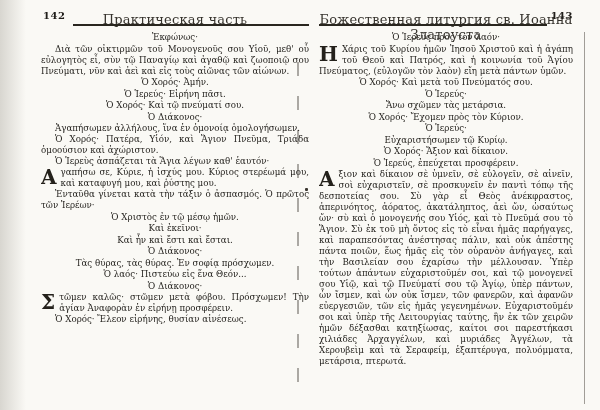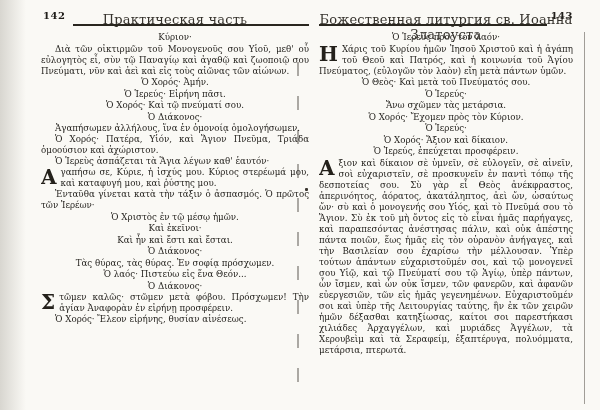--- a/index.html
+++ b/index.html
@@ -50,21 +50,21 @@
 <div class="right-edge-line"></div>
 <div class="speck"></div>
 
 <div class="page page-left">
   <div class="page-header">
     <span class="pagenum">142</span>
     <span class="running-head">Практическая часть</span>
     <span class="head-rule"></span>
   </div>
   <div class="page-body">
-      <p class="blk center">Κύριον·</p>
+      <p class="blk center">Ἐκφώνως·</p>
       <p class="blk para">Διὰ τῶν οἰκτιρμῶν τοῦ Μονογενοῦς σου Υἱοῦ, μεθ' οὗ εὐλογητὸς εἶ, σὺν τῷ Παναγίῳ καὶ ἀγαθῷ καὶ ζωοποιῷ σου Πνεύματι, νῦν καὶ ἀεὶ καὶ εἰς τοὺς αἰῶνας τῶν αἰώνων.</p>
       <p class="blk center">Ὁ Χορός· Ἀμήν.</p>
       <p class="blk center">Ὁ Ἱερεύς· Εἰρήνη πᾶσι.</p>
       <p class="blk center">Ὁ Χορός· Καὶ τῷ πνεύματί σου.</p>
       <p class="blk center">Ὁ Διάκονος·</p>
       <p class="blk para">Ἀγαπήσωμεν ἀλλήλους, ἵνα ἐν ὁμονοίᾳ ὁμολογήσωμεν.</p>
       <p class="blk para">Ὁ Χορός· Πατέρα, Υἱόν, καὶ Ἅγιον Πνεῦμα, Τριάδα ὁμοούσιον καὶ ἀχώριστον.</p>
       <p class="blk para">Ὁ Ἱερεὺς ἀσπάζεται τὰ Ἅγια λέγων καθ' ἑαυτόν·</p>
       <p class="blk dropcap"><span class="initial">Α</span>γαπήσω σε, Κύριε, ἡ ἰσχύς μου. Κύριος στερέωμά μου, καὶ καταφυγή μου, καὶ ῥύστης μου.</p>
       <p class="blk para">Ἐνταῦθα γίνεται κατὰ τὴν τάξιν ὁ ἀσπασμός. Ὁ πρῶτος τῶν Ἱερέων·</p>
@@ -82,22 +82,23 @@
 
 <div class="page page-right">
   <div class="page-header">
     <span class="running-head">Божественная литургия св. Иоанна Златоуста</span>
     <span class="pagenum">143</span>
     <span class="head-rule"></span>
   </div>
   <div class="page-body">
       <p class="blk center">Ὁ Ἱερεὺς πρὸς τὸν λαόν·</p>
       <p class="blk dropcap"><span class="initial">Η</span>Χάρις τοῦ Κυρίου ἡμῶν Ἰησοῦ Χριστοῦ καὶ ἡ ἀγάπη τοῦ Θεοῦ καὶ Πατρός, καὶ ἡ κοινωνία τοῦ Ἁγίου Πνεύματος, (εὐλογῶν τὸν λαὸν) εἴη μετὰ πάντων ὑμῶν.</p>
-      <p class="blk center">Ὁ Θεὸς· Καὶ μετὰ τοῦ Πνεύματός σου.</p>
+      <p class="blk center">Ὁ Χορός· Καὶ μετὰ τοῦ Πνεύματός σου.</p>
       <p class="blk center">Ὁ Ἱερεύς·</p>
       <p class="blk center">Ἄνω σχῶμεν τὰς μετάρσια.</p>
       <p class="blk center">Ὁ Χορός· Ἔχομεν πρὸς τὸν Κύριον.</p>
       <p class="blk center">Ὁ Ἱερεύς·</p>
+      <p class="blk center">Εὐχαριστήσωμεν τῷ Κυρίῳ.</p>
       <p class="blk center">Ὁ Χορός· Ἄξιον καὶ δίκαιον.</p>
       <p class="blk center">Ὁ Ἱερεύς, ἐπεύχεται προσφέρειν.</p>
       <p class="blk dropcap"><span class="initial">Α</span>ξιον καὶ δίκαιον σὲ ὑμνεῖν, σὲ εὐλογεῖν, σὲ αἰνεῖν, σοὶ εὐχαριστεῖν, σὲ προσκυνεῖν ἐν παντὶ τόπῳ τῆς δεσποτείας σου. Σὺ γὰρ εἶ Θεὸς ἀνέκφραστος, ἀπερινόητος, ἀόρατος, ἀκατάληπτος, ἀεὶ ὤν, ὡσαύτως ὤν· σὺ καὶ ὁ μονογενής σου Υἱός, καὶ τὸ Πνεῦμά σου τὸ Ἅγιον. Σὺ ἐκ τοῦ μὴ ὄντος εἰς τὸ εἶναι ἡμᾶς παρήγαγες, καὶ παραπεσόντας ἀνέστησας πάλιν, καὶ οὐκ ἀπέστης πάντα ποιῶν, ἕως ἡμᾶς εἰς τὸν οὐρανὸν ἀνήγαγες, καὶ τὴν Βασιλείαν σου ἐχαρίσω τὴν μέλλουσαν. Ὑπὲρ τούτων ἁπάντων εὐχαριστοῦμέν σοι, καὶ τῷ μονογενεῖ σου Υἱῷ, καὶ τῷ Πνεύματί σου τῷ Ἁγίῳ, ὑπὲρ πάντων, ὧν ἴσμεν, καὶ ὧν οὐκ ἴσμεν, τῶν φανερῶν, καὶ ἀφανῶν εὐεργεσιῶν, τῶν εἰς ἡμᾶς γεγενημένων. Εὐχαριστοῦμέν σοι καὶ ὑπὲρ τῆς Λειτουργίας ταύτης, ἣν ἐκ τῶν χειρῶν ἡμῶν δέξασθαι κατηξίωσας, καίτοι σοι παρεστήκασι χιλιάδες Ἀρχαγγέλων, καὶ μυριάδες Ἀγγέλων, τὰ Χερουβεὶμ καὶ τὰ Σεραφείμ, ἑξαπτέρυγα, πολυόμματα, μετάρσια, πτερωτά.</p>
     </div>
 </div>
 
 </body></html>

